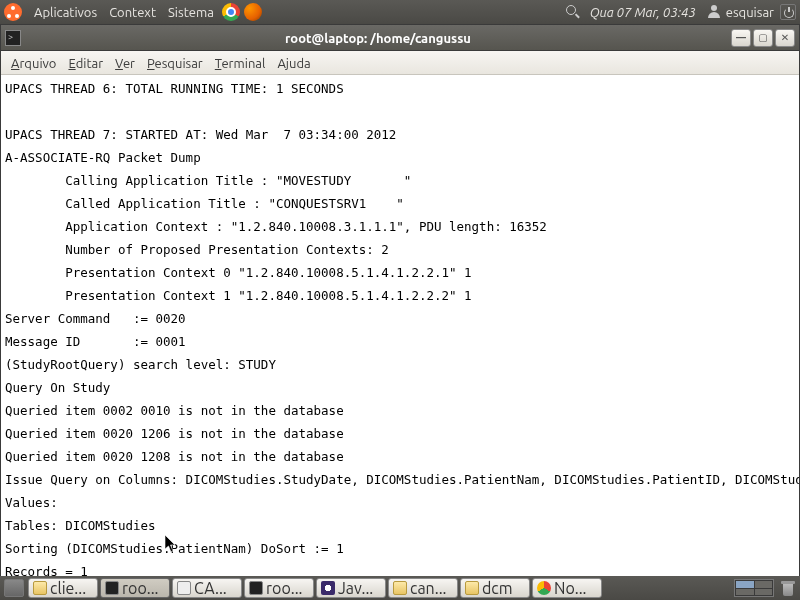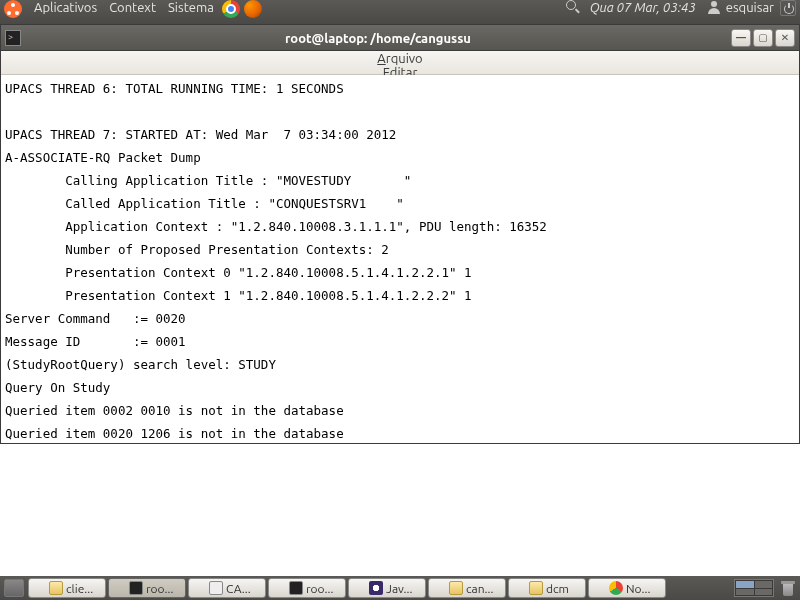--- a/index.html
+++ b/index.html
@@ -10,21 +10,21 @@
   width: 800px;
   height: 600px;
   overflow: hidden;
   position: relative;
   color: #3c3c3c;
 }
 .top-panel {
   height: 24px;
   background: linear-gradient(#5a5955, #4a4945);
   display: flex;
-  align-items: flex-start;
+  align-items: center;
   color: #e6e4e0;
   padding: 0 4px;
   font-size: 13px;
 }
 .top-panel .ubuntu-logo {
   width: 18px; height: 18px;
   background: #ff6c2f;
   border-radius: 50%;
   margin-right: 6px;
   position: relative;
@@ -59,21 +59,21 @@
 .top-panel .user-icon::after{content:"";position:absolute;width:12px;height:6px;border-radius:6px 6px 0 0;background:#ccc;top:8px;left:2px;}
 .top-panel .power-icon {
   width:16px;height:16px;border:1px solid #777;border-radius:2px;margin-left:6px;position:relative;
 }
 .top-panel .power-icon::before{content:"";position:absolute;width:8px;height:8px;border:1.5px solid #ccc;border-radius:50%;top:3px;left:3px;border-top-color:transparent;}
 .top-panel .power-icon::after{content:"";position:absolute;width:1.5px;height:5px;background:#ccc;top:2px;left:7px;}
 
 .window {
   position: absolute;
   top: 24px; left: 0; right: 0;
-  height: 420px;
+  height: 572px;
   display: flex;
   flex-direction: column;
   border: 1px solid #3a3a3a;
 }
 .titlebar {
   height: 26px;
   background: linear-gradient(#6a6965, #56554f);
   color: #fff;
   display: flex;
   align-items: center;
@@ -94,23 +94,22 @@
   display:flex;align-items:center;justify-content:center;
   color:#555;font-size:10px;font-weight:bold;
 }
 .titlebar .winbtn.close{color:#555;}
 .menubar {
   height: 24px;
   background: linear-gradient(#f7f5f2,#e9e6df);
   border-bottom: 1px solid #c8c5bd;
   display: flex;
   align-items: center;
-  padding: 0 17px;
-  font-size: 13px;
-  flex-direction: column;
+  padding: 0 4px;
+  font-size: 13px;
 }
 .menubar span { margin: 0 6px; cursor: default; }
 .menubar span u { text-decoration: underline; }
 .terminal {
   flex: 1;
   background: #ffffff;
   color: #000;
   font-family: "DejaVu Sans Mono","Ubuntu Mono",monospace;
   font-size: 12.5px;
   line-height: 23px;
@@ -136,22 +135,22 @@
   padding: 0 4px;
 }
 .bottom-panel .show-desktop {
   width:20px;height:18px;border:1px solid #777;background:linear-gradient(#888,#666);margin-right:4px;border-radius:2px;
 }
 .task {
   height:20px;
   background:linear-gradient(#f7f5f2,#d9d6ce);
   border:1px solid #888;border-radius:3px;
   display:flex;align-items:center;
-  padding:0 20px;margin-right:2px;
-  font-size:12px;color:#333;
+  padding:0 4px;margin-right:2px;
+  font-size:16px;color:#333;
   min-width:70px;max-width:78px;
   overflow:hidden;white-space:nowrap;
 }
 .task.active{background:linear-gradient(#d0ccc2,#bab6ac);border-color:#666;}
 .task .ticon{width:14px;height:14px;margin-right:3px;flex-shrink:0;border-radius:2px;}
 .task .ticon.folder{background:linear-gradient(#fde9a8,#e8c565);border:1px solid #b89a3e;}
 .task .ticon.term{background:#222;border:1px solid #888;}
 .task .ticon.gedit{background:#eee;border:1px solid #888;}
 .task .ticon.eclipse{background:radial-gradient(circle,#fff 30%,#3a2a6a 35%);}
 .task .ticon.chrome{background:conic-gradient(#ea4335 0 120deg,#34a853 120deg 240deg,#fbbc05 240deg 360deg);border-radius:50%;}

